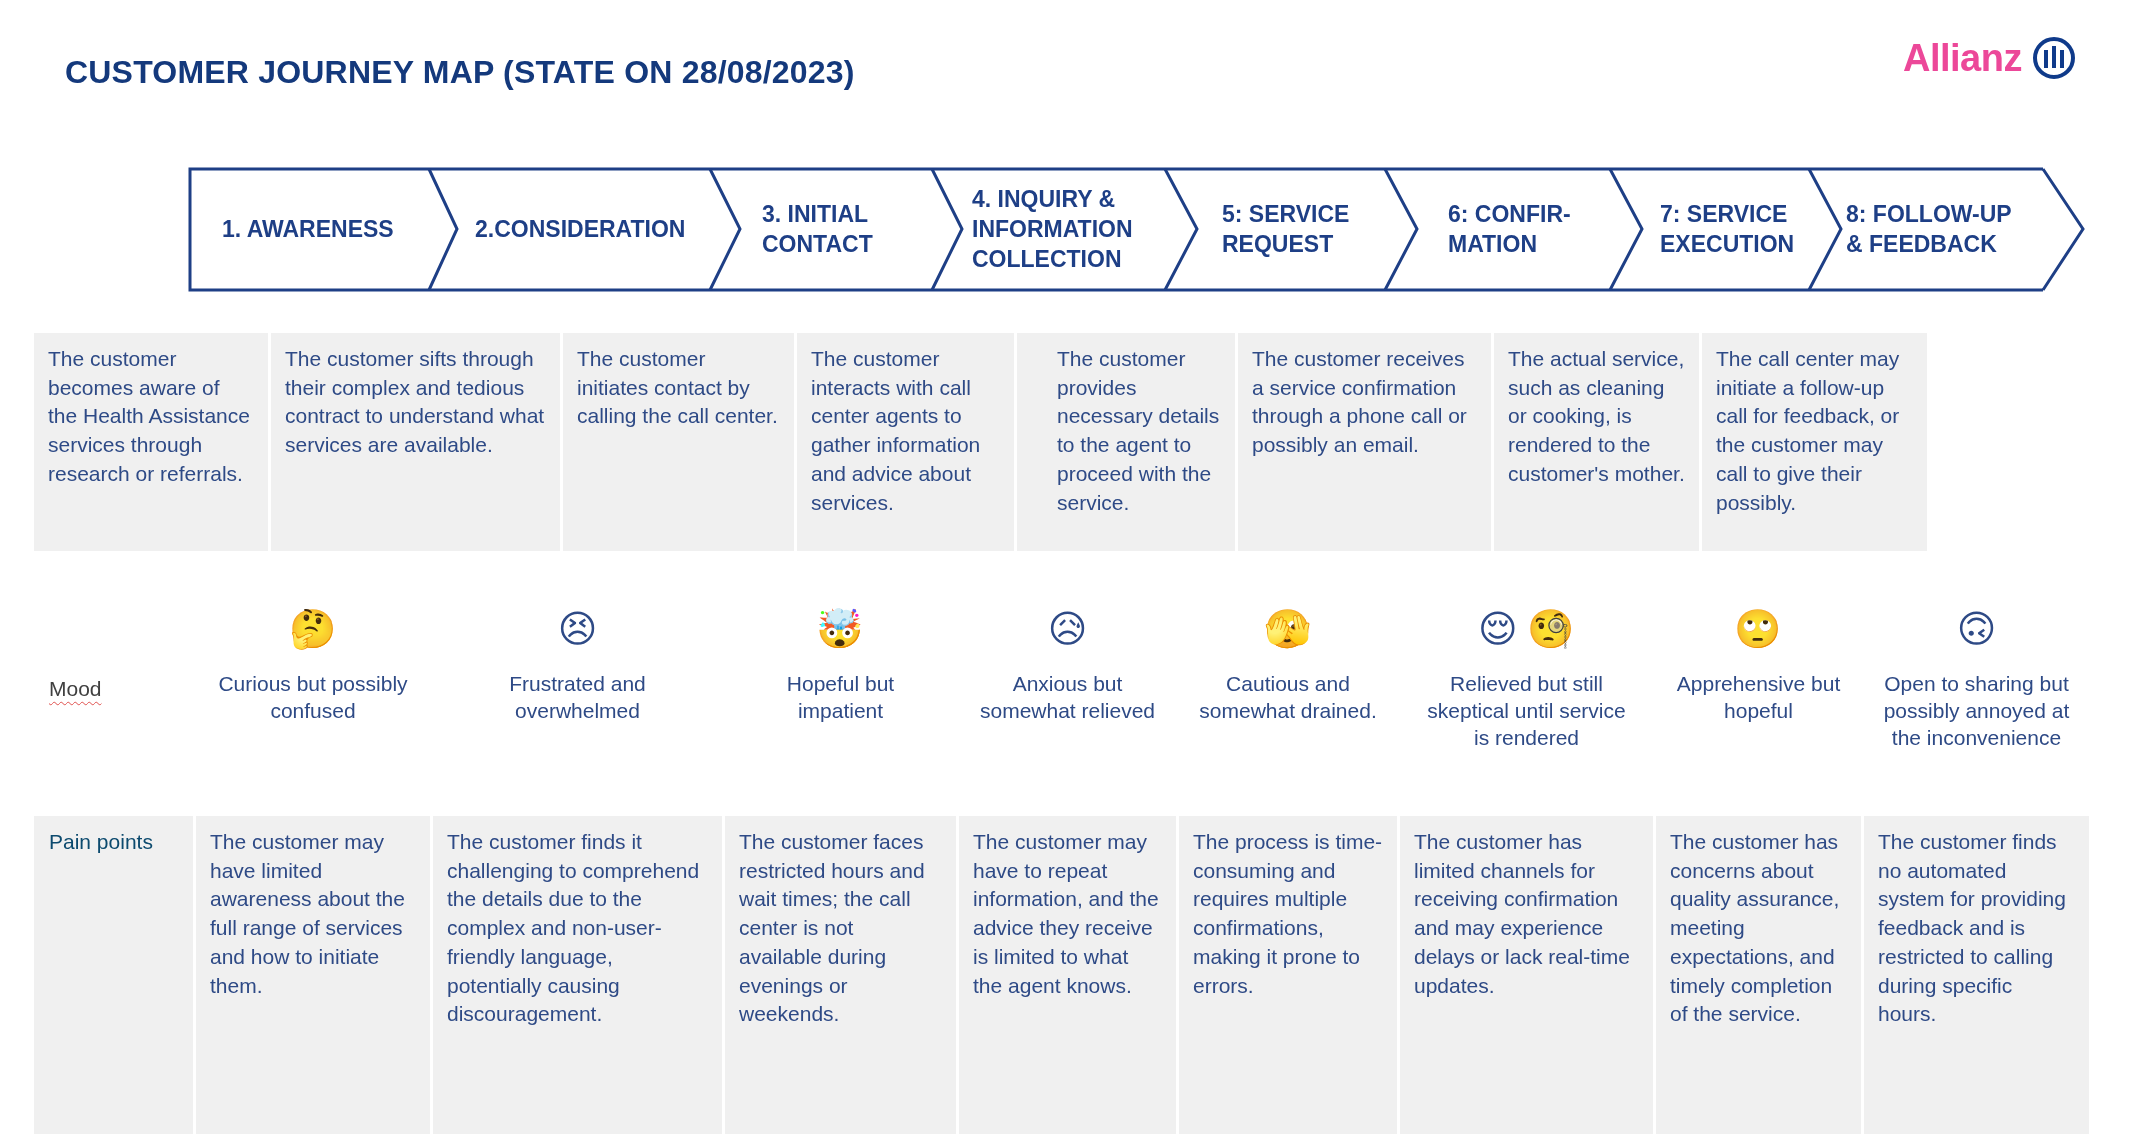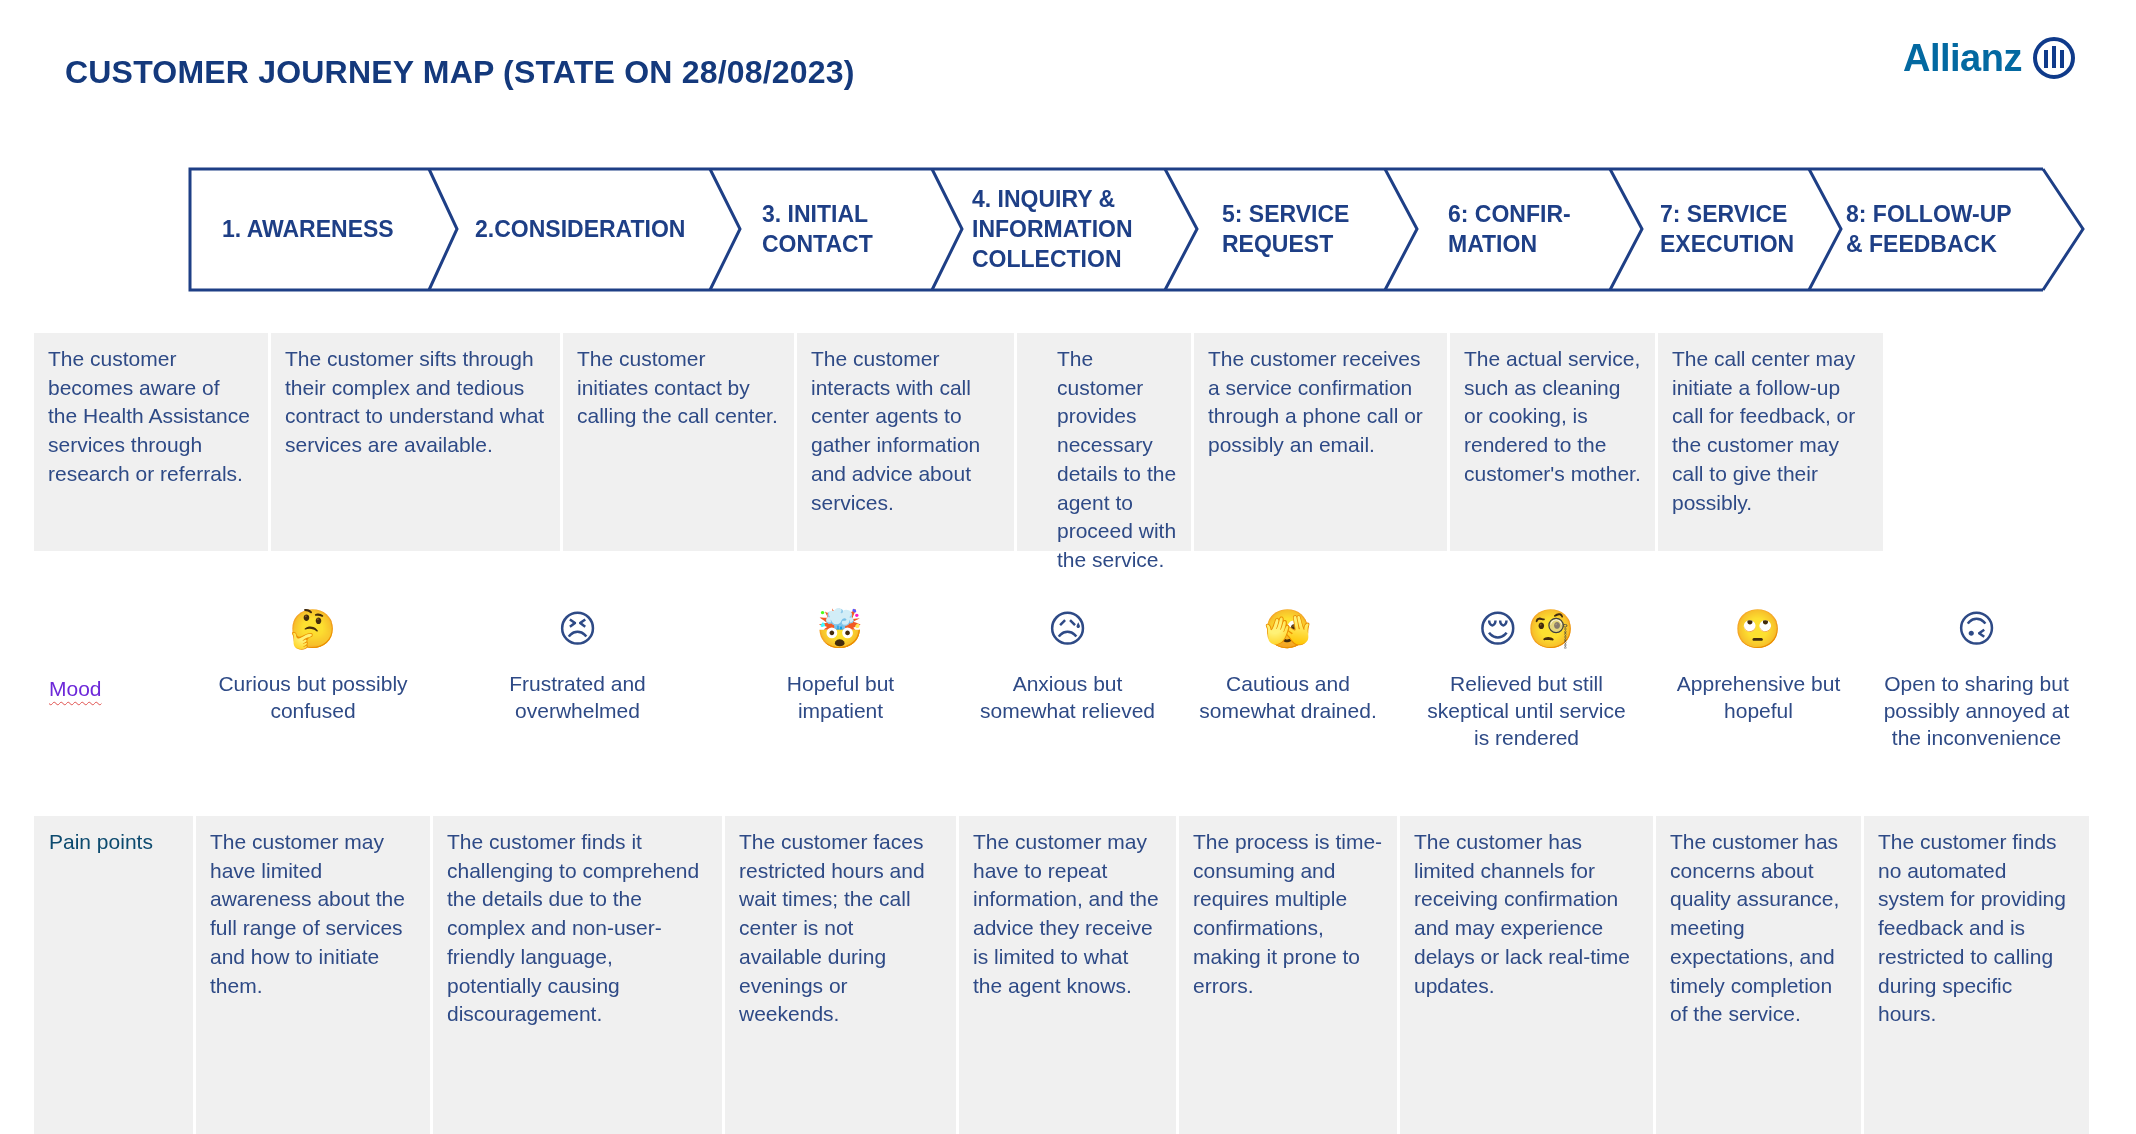--- a/index.html
+++ b/index.html
@@ -1,34 +1,34 @@
 <!DOCTYPE html>
 <html><head>
 <meta charset="utf-8">
 <style>
   html, body { margin:0; padding:0; background:#ffffff; }
   body { width:2136px; height:1134px; position:relative; overflow:hidden;
          font-family:"Liberation Sans", "DejaVu Sans", sans-serif; color:#2a4482; }
   .title { position:absolute; left:65px; top:54px; font-size:32px; font-weight:bold;
            color:#14397c; letter-spacing:0.2px; white-space:nowrap; }
   .logo { position:absolute; left:1903px; top:36px; display:flex; align-items:center; gap:10px; }
-  .logo-text { font-size:38px; font-weight:bold; color:#0369a1; letter-spacing:-0.5px; }
+  .logo-text { font-size:38px; font-weight:bold; color:#ec4899; letter-spacing:-0.5px; }
   .logo-mark { width:44px; height:44px; }
   .journey { position:absolute; left:0; top:0; width:2136px; height:320px; pointer-events:none; }
   .journey svg { position:absolute; left:0; top:0; }
   .stage { position:absolute; top:168px; height:122px; display:flex; align-items:center;
            font-weight:bold; font-size:23px; line-height:30px; color:#1e3f86; pointer-events:auto; }
   .stage span { display:block; white-space:pre-line; }
 
   .row { position:absolute; left:34px; display:flex; gap:3px; }
   .row.gray .cell { background:#f0f0f0; }
   .cell { box-sizing:border-box; padding:12px 14px 10px 14px; font-size:21px; line-height:28.7px; color:#2e4a86; }
   .label-cell { padding-left:15px; font-weight:bold; font-size:21px; }
   .label-touch { color:#1b3366; text-decoration:underline; text-decoration-style:wavy; text-decoration-color:#e0524f; text-decoration-thickness:1px; text-underline-offset:5px; }
-  .label-mood { color:#6d28d9; font-weight:normal; text-decoration:underline; text-decoration-style:wavy; text-decoration-color:#e0524f; text-decoration-thickness:1px; text-underline-offset:5px; }
+  .label-mood { color:#404040; font-weight:normal; text-decoration:underline; text-decoration-style:wavy; text-decoration-color:#e0524f; text-decoration-thickness:1px; text-underline-offset:5px; }
   .label-pain { color:#0c4a6e; font-weight:normal; }
 
   .mood-row { position:absolute; left:34px; top:600px; display:flex; gap:3px; }
   .mood-cell { box-sizing:border-box; text-align:center; font-size:21px; line-height:27px; color:#2e4a86; }
   .mood-emoji { height:58px; display:flex; justify-content:center; align-items:center; gap:10px; font-size:38px; margin-bottom:12px; }
   .mood-label { white-space:pre-line; }
 </style>
 </head>
 <body>
 
@@ -89,21 +89,21 @@
       <span>8: FOLLOW-UP
 &amp; FEEDBACK</span>
     </div>
 </div>
 
 <div class="row gray" style="top:333px;">
   <div class="cell" style="width:234px;height:218px;">The customer becomes aware of the Health Assistance services through research or referrals.</div>
   <div class="cell" style="width:289px;height:218px;">The customer sifts through their complex and tedious contract to understand what services are available.</div>
   <div class="cell" style="width:231px;height:218px;">The customer initiates contact by calling the call center.</div>
   <div class="cell" style="width:217px;height:218px;">The customer interacts with call center agents to gather information and advice about services.</div>
-  <div class="cell" style="width:174px;height:218px;padding-left:40px;">The customer provides necessary details to the agent to proceed with the service.</div>
+  <div class="cell" style="width:218px;height:218px;padding-left:40px;">The customer provides necessary details to the agent to proceed with the service.</div>
   <div class="cell" style="width:253px;height:218px;">The customer receives a service confirmation through a phone call or possibly an email.</div>
   <div class="cell" style="width:205px;height:218px;">The actual service, such as cleaning or cooking, is rendered to the customer's mother.</div>
   <div class="cell" style="width:225px;height:218px;">The call center may initiate a follow-up call for feedback, or the customer may call to give their possibly.</div>
 </div>
 
 <div class="mood-row">
   <div class="mood-cell" style="width:159px;text-align:left;padding-left:15px;padding-top:75px;box-sizing:border-box;"><span class="label-mood">Mood</span></div>
   <div class="mood-cell" style="width:234px;">
     <div class="mood-emoji">🤔</div>
     <div class="mood-label">Curious but possibly

